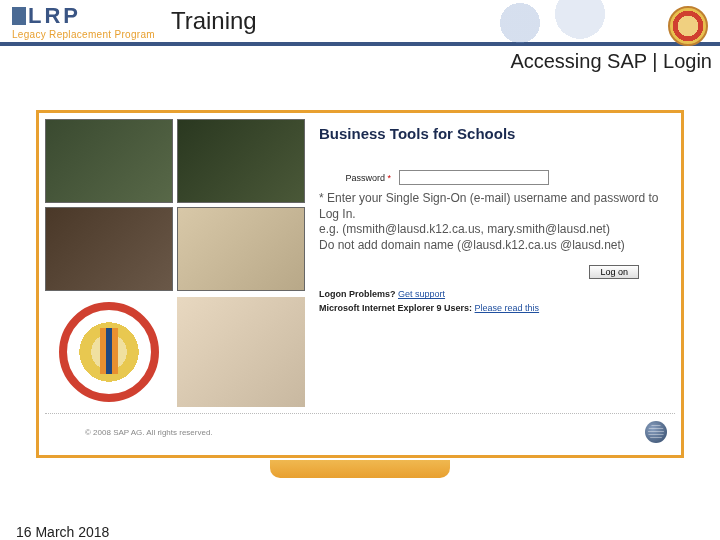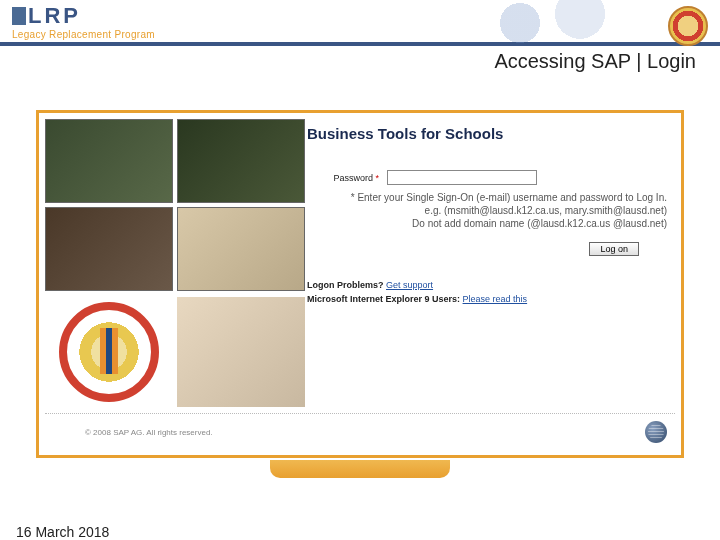--- a/index.html
+++ b/index.html
@@ -9,25 +9,25 @@
   .header-top { height: 46px; background: #fff; display: flex; align-items: center; padding: 0 12px; border-bottom: 4px solid #3a5584; }
   .lrp-logo { display: flex; flex-direction: column; margin-right: 16px; }
   .lrp-text { font-size: 22px; font-weight: bold; color: #3a5584; letter-spacing: 3px; display: flex; align-items: center; }
   .lrp-block { display: inline-block; width: 14px; height: 18px; background: #4a6a94; margin-right: 2px; }
   .lrp-sub { font-size: 10px; color: #e8a030; letter-spacing: 0.3px; }
   .header-title { font-size: 24px; color: #222; font-weight: normal; }
   .header-seal { position: absolute; right: 12px; top: 6px; width: 40px; height: 40px; border-radius: 50%; background: radial-gradient(circle, #f0d080 40%, #d04030 40%, #d04030 60%, #e8c050 60%); border: 2px solid #c08030; }
   
   .header-decor { position: absolute; top: 0; right: 60px; width: 200px; height: 46px; background: radial-gradient(circle at 30% 50%, rgba(120,150,200,0.3) 20px, transparent 20px), radial-gradient(circle at 60% 30%, rgba(120,150,200,0.2) 25px, transparent 25px); }
   
-  .subheader { background: #fff; padding: 6px 24px; text-align: right; font-size: 20px; color: #222; border-bottom: 1px solid transparent; }
+  .subheader { background: #fff; padding: 6px 8px; text-align: right; font-size: 20px; color: #222; border-bottom: 1px solid transparent; }
   
   .main { padding: 30px 36px 10px 36px; }
   .panel-outer { border: 3px solid #e8a030; background: #fff; padding: 6px; }
-  .panel-inner { display: flex; gap: 2px; }
+  .panel-inner { display: flex; gap: 14px; }
   
   .left-col { width: 260px; }
   .img-grid { display: grid; grid-template-columns: 1fr 1fr; gap: 4px; margin-bottom: 6px; }
   .img-cell { height: 84px; background: #888; border: 1px solid #666; }
   .img-cell.c1 { background: linear-gradient(135deg, #3a4a30, #586848); }
   .img-cell.c2 { background: linear-gradient(135deg, #2a3820, #4a5838); }
   .img-cell.c3 { background: linear-gradient(135deg, #4a3828, #6a5848); }
   .img-cell.c4 { background: linear-gradient(135deg, #d8c8a8, #b8a888); }
   
   .seal-row { display: flex; gap: 4px; }
@@ -37,22 +37,22 @@
   .child-img { width: 128px; height: 110px; background: linear-gradient(135deg, #e8d8c0, #c8b8a0); }
   
   .right-col { flex: 1; padding: 6px 8px 0 0; font-size: 10px; color: #222; }
   .biz-title { font-size: 15px; font-weight: bold; color: #1a2a50; margin-bottom: 28px; }
   .form-row { display: flex; align-items: center; gap: 8px; margin-bottom: 6px; }
   .form-label { width: 72px; font-size: 9px; text-align: right; }
   .form-input { height: 15px; border: 1px solid #888; background: #fff; }
   .input-id { width: 130px; }
   .input-pw { width: 150px; }
   .req { color: #c00; }
-  .hint { font-size: 10px; color: #555; line-height: 1.3; margin: 6px 0 12px 0; text-align: right; }
-  .logon-row { text-align: right; padding-right: 28px; margin-bottom: 24px; }
+  .hint { font-size: 12px; color: #555; line-height: 1.3; margin: 6px 0 12px 0; }
+  .logon-row { text-align: right; padding-right: 28px; margin-bottom: 10px; }
   .logon-btn { display: inline-block; border: 1px solid #666; background: linear-gradient(#fefefe,#e0e0e0); font-size: 9px; padding: 1px 10px; cursor: pointer; }
   .help-line { font-size: 9px; margin-bottom: 4px; }
   .help-line b { font-weight: bold; }
   .link { color: #2050a0; text-decoration: underline; cursor: pointer; }
   
   .panel-footer { padding: 14px 8px 6px 8px; position: relative; display:flex; justify-content: space-between; align-items:center;}
   .panel-footer::before { content:""; position:absolute; top:6px; left:0; right:0; border-top:1px dotted #bbb; }
   .copyright { font-size: 8px; color: #888; margin-left: 32px; }
   .globe-icon { width: 22px; height: 22px; border-radius: 50%; background: radial-gradient(circle at 35% 35%, #8aa0c0, #304868); position: relative; }
   .globe-icon::after { content:""; position:absolute; inset:3px; border-radius:50%; background: repeating-linear-gradient(0deg, transparent 0 2px, rgba(255,255,255,0.4) 2px 3px); }
@@ -66,20 +66,21 @@
 
 <div class="header">
   <div class="header-top">
     <div class="lrp-logo">
       <div class="lrp-text">
           <span class="lrp-block"></span>
           <span>LRP</span>
         </div>
       <div class="lrp-sub">Legacy Replacement Program</div>
     </div>
+    <div class="header-title">Training</div>
     <div class="header-decor"></div>
     <div class="header-seal"></div>
   </div>
 </div>
 
 <div class="subheader">Accessing SAP | Login</div>
 
 <div class="main">
   <div class="panel-outer">
     <div class="panel-inner">

